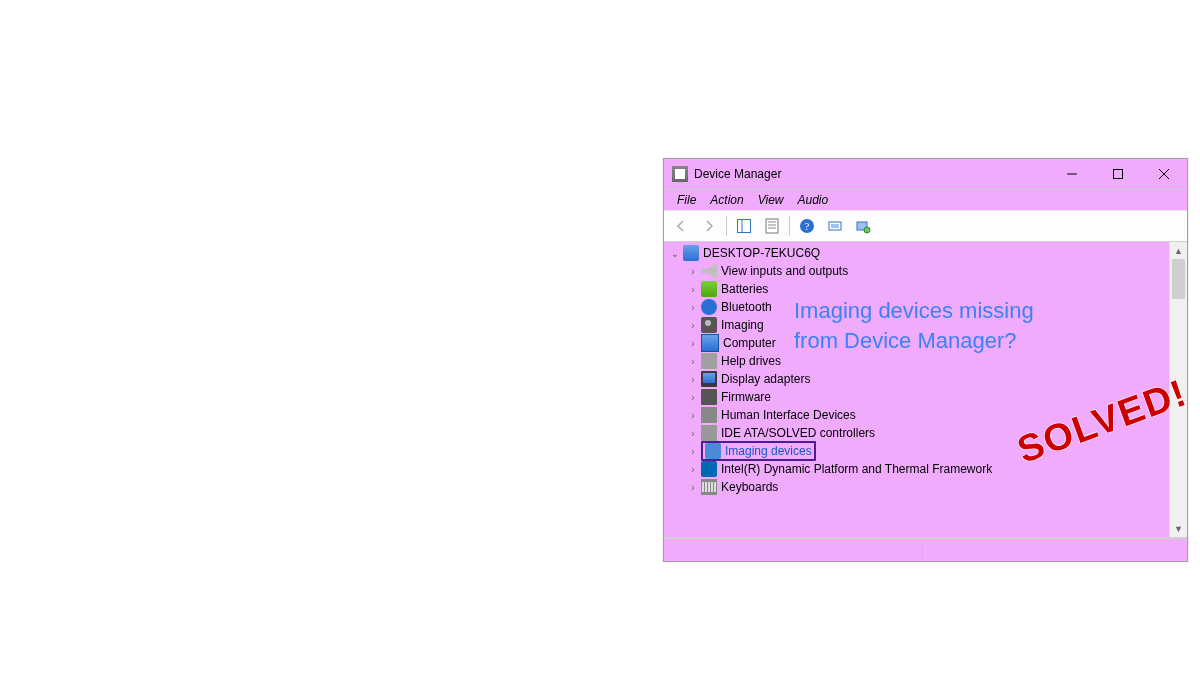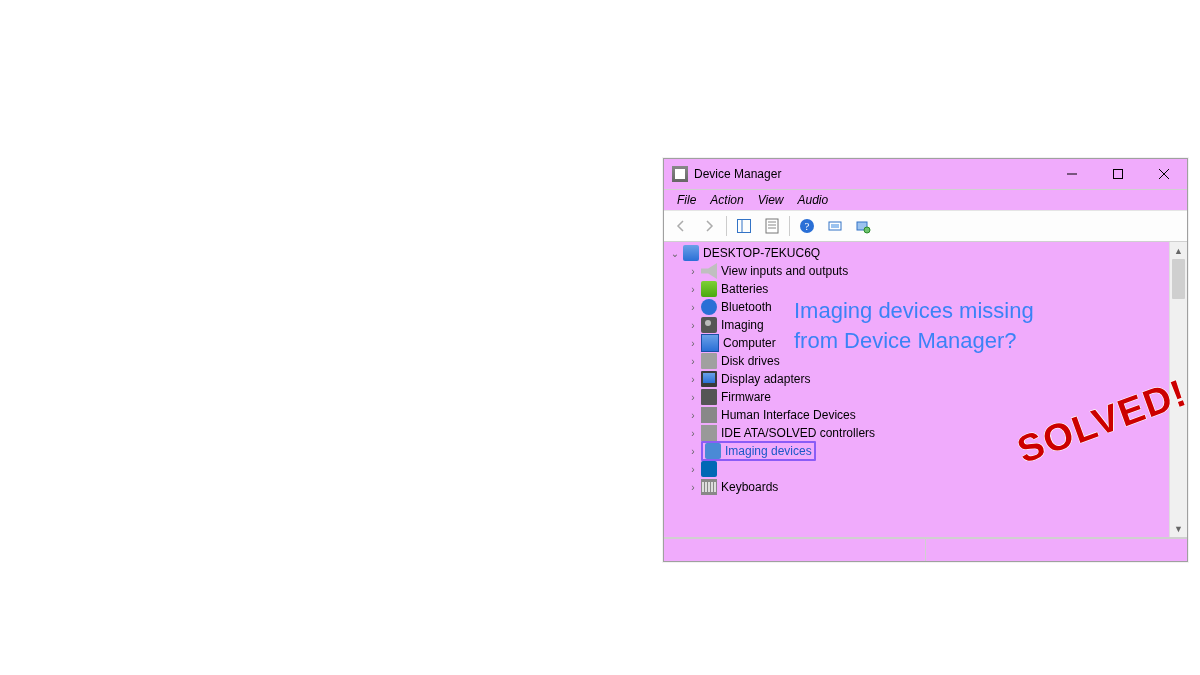--- a/index.html
+++ b/index.html
@@ -104,21 +104,21 @@
 }
 .tree-row .dev-icon {
   width:16px; height:16px;
   margin-right:4px;
   display:inline-block;
   flex:0 0 16px;
 }
 .tree-row.root { padding-left:0; }
 .tree-row.lvl1 { padding-left:18px; }
 .highlight-box {
-  border: 2px solid #8b5cf6;
+  border: 2px solid #4c1d95;
   padding: 0 2px;
   border-radius:1px;
   display:inline-flex;
   align-items:center;
 }
 .highlight-box .label { color:#1a58c7; }
 
 .sb {
   width:17px;
   background:#f0f0f0;
@@ -286,21 +286,21 @@
           <span class="label">Imaging</span>
         </div>
         <div class="tree-row lvl1">
           <span class="chev">›</span>
           <span class="dev-icon ic-comp"></span>
           <span class="label">Computer</span>
         </div>
         <div class="tree-row lvl1">
           <span class="chev">›</span>
           <span class="dev-icon ic-disk"></span>
-          <span class="label">Disk drives</span>
+          <span class="label">Help drives</span>
         </div>
         <div class="tree-row lvl1">
           <span class="chev">›</span>
           <span class="dev-icon ic-disp"></span>
           <span class="label">Display adapters</span>
         </div>
         <div class="tree-row lvl1">
           <span class="chev">›</span>
           <span class="dev-icon ic-fw"></span>
           <span class="label">Firmware</span>
@@ -318,20 +318,21 @@
         <div class="tree-row lvl1">
           <span class="chev">›</span>
           <span class="highlight-box">
             <span class="dev-icon ic-img"></span>
             <span class="label">Imaging devices</span>
           </span>
         </div>
         <div class="tree-row lvl1">
           <span class="chev">›</span>
           <span class="dev-icon ic-intel"></span>
+          <span class="label">Intel(R) Dynamic Platform and Thermal Framework</span>
         </div>
         <div class="tree-row lvl1">
           <span class="chev">›</span>
           <span class="dev-icon ic-kb"></span>
           <span class="label">Keyboards</span>
         </div>
       </div>
     <div class="sb">
       <div class="sb-arrow">▲</div>
       <div class="sb-thumb"></div>

